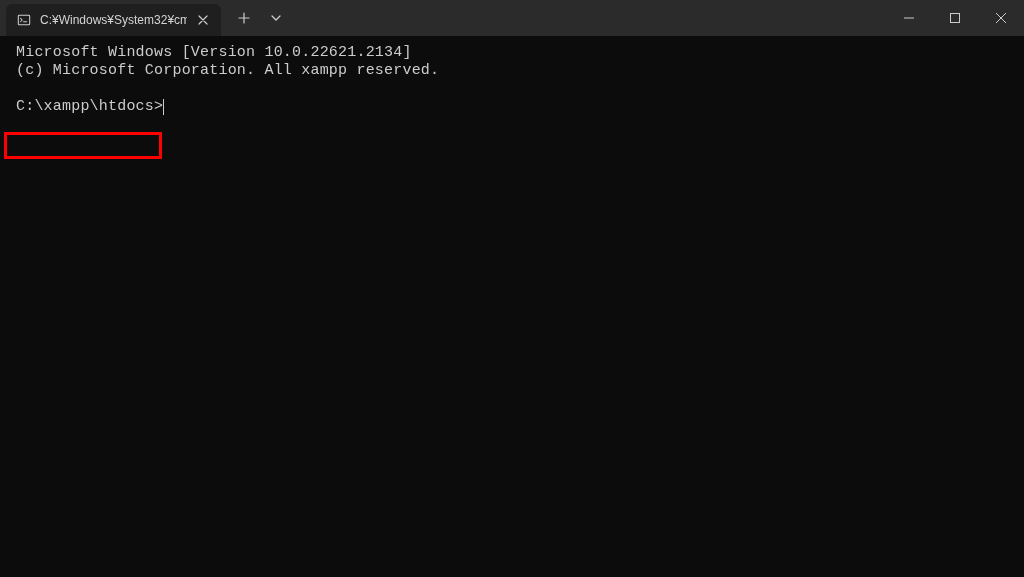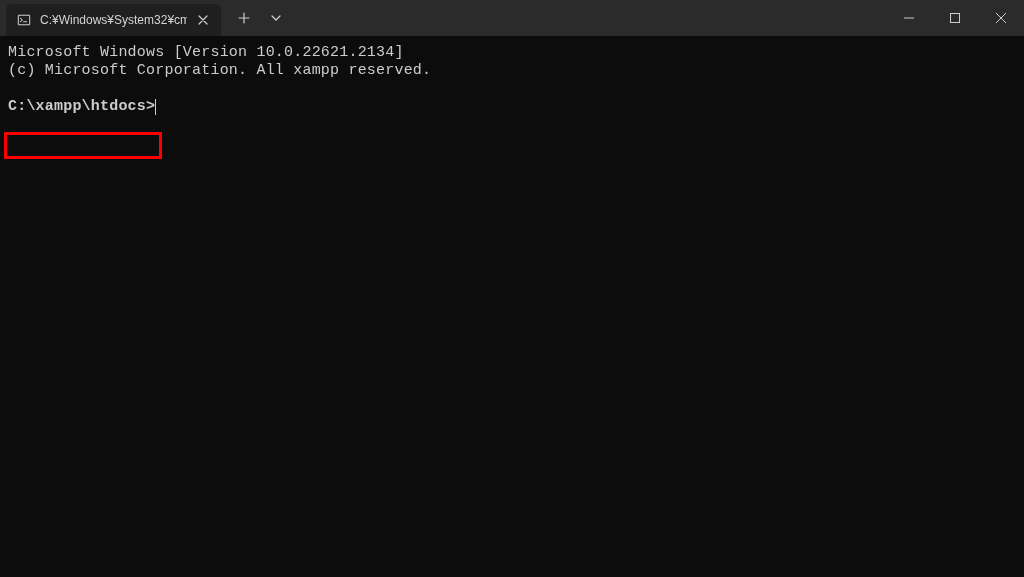--- a/index.html
+++ b/index.html
@@ -89,21 +89,21 @@
       width: 46px;
       display: flex;
       align-items: center;
       justify-content: center;
       cursor: pointer;
       color: #d4d4d4;
     }
     .terminal {
       background: #0c0c0c;
       height: calc(577px - 36px);
-      padding: 8px 8px;
+      padding: 8px 16px;
       font-family: Consolas, 'Courier New', monospace;
       font-size: 15px;
       line-height: 18px;
       color: #cccccc;
       position: relative;
     }
     .terminal-line {
       white-space: pre;
       letter-spacing: 0.2px;
     }
@@ -112,21 +112,20 @@
       border: 3px solid #ff0000;
       top: 96px;
       left: 4px;
       width: 158px;
       height: 27px;
       pointer-events: none;
     }
     .prompt-line {
       display: inline-block;
       position: relative;
-      font-weight: bold;
     }
     .cursor {
       display: inline-block;
       width: 1px;
       height: 16px;
       background: #cccccc;
       vertical-align: text-bottom;
       margin-left: 0px;
       animation: blink 1s step-start infinite;
     }

